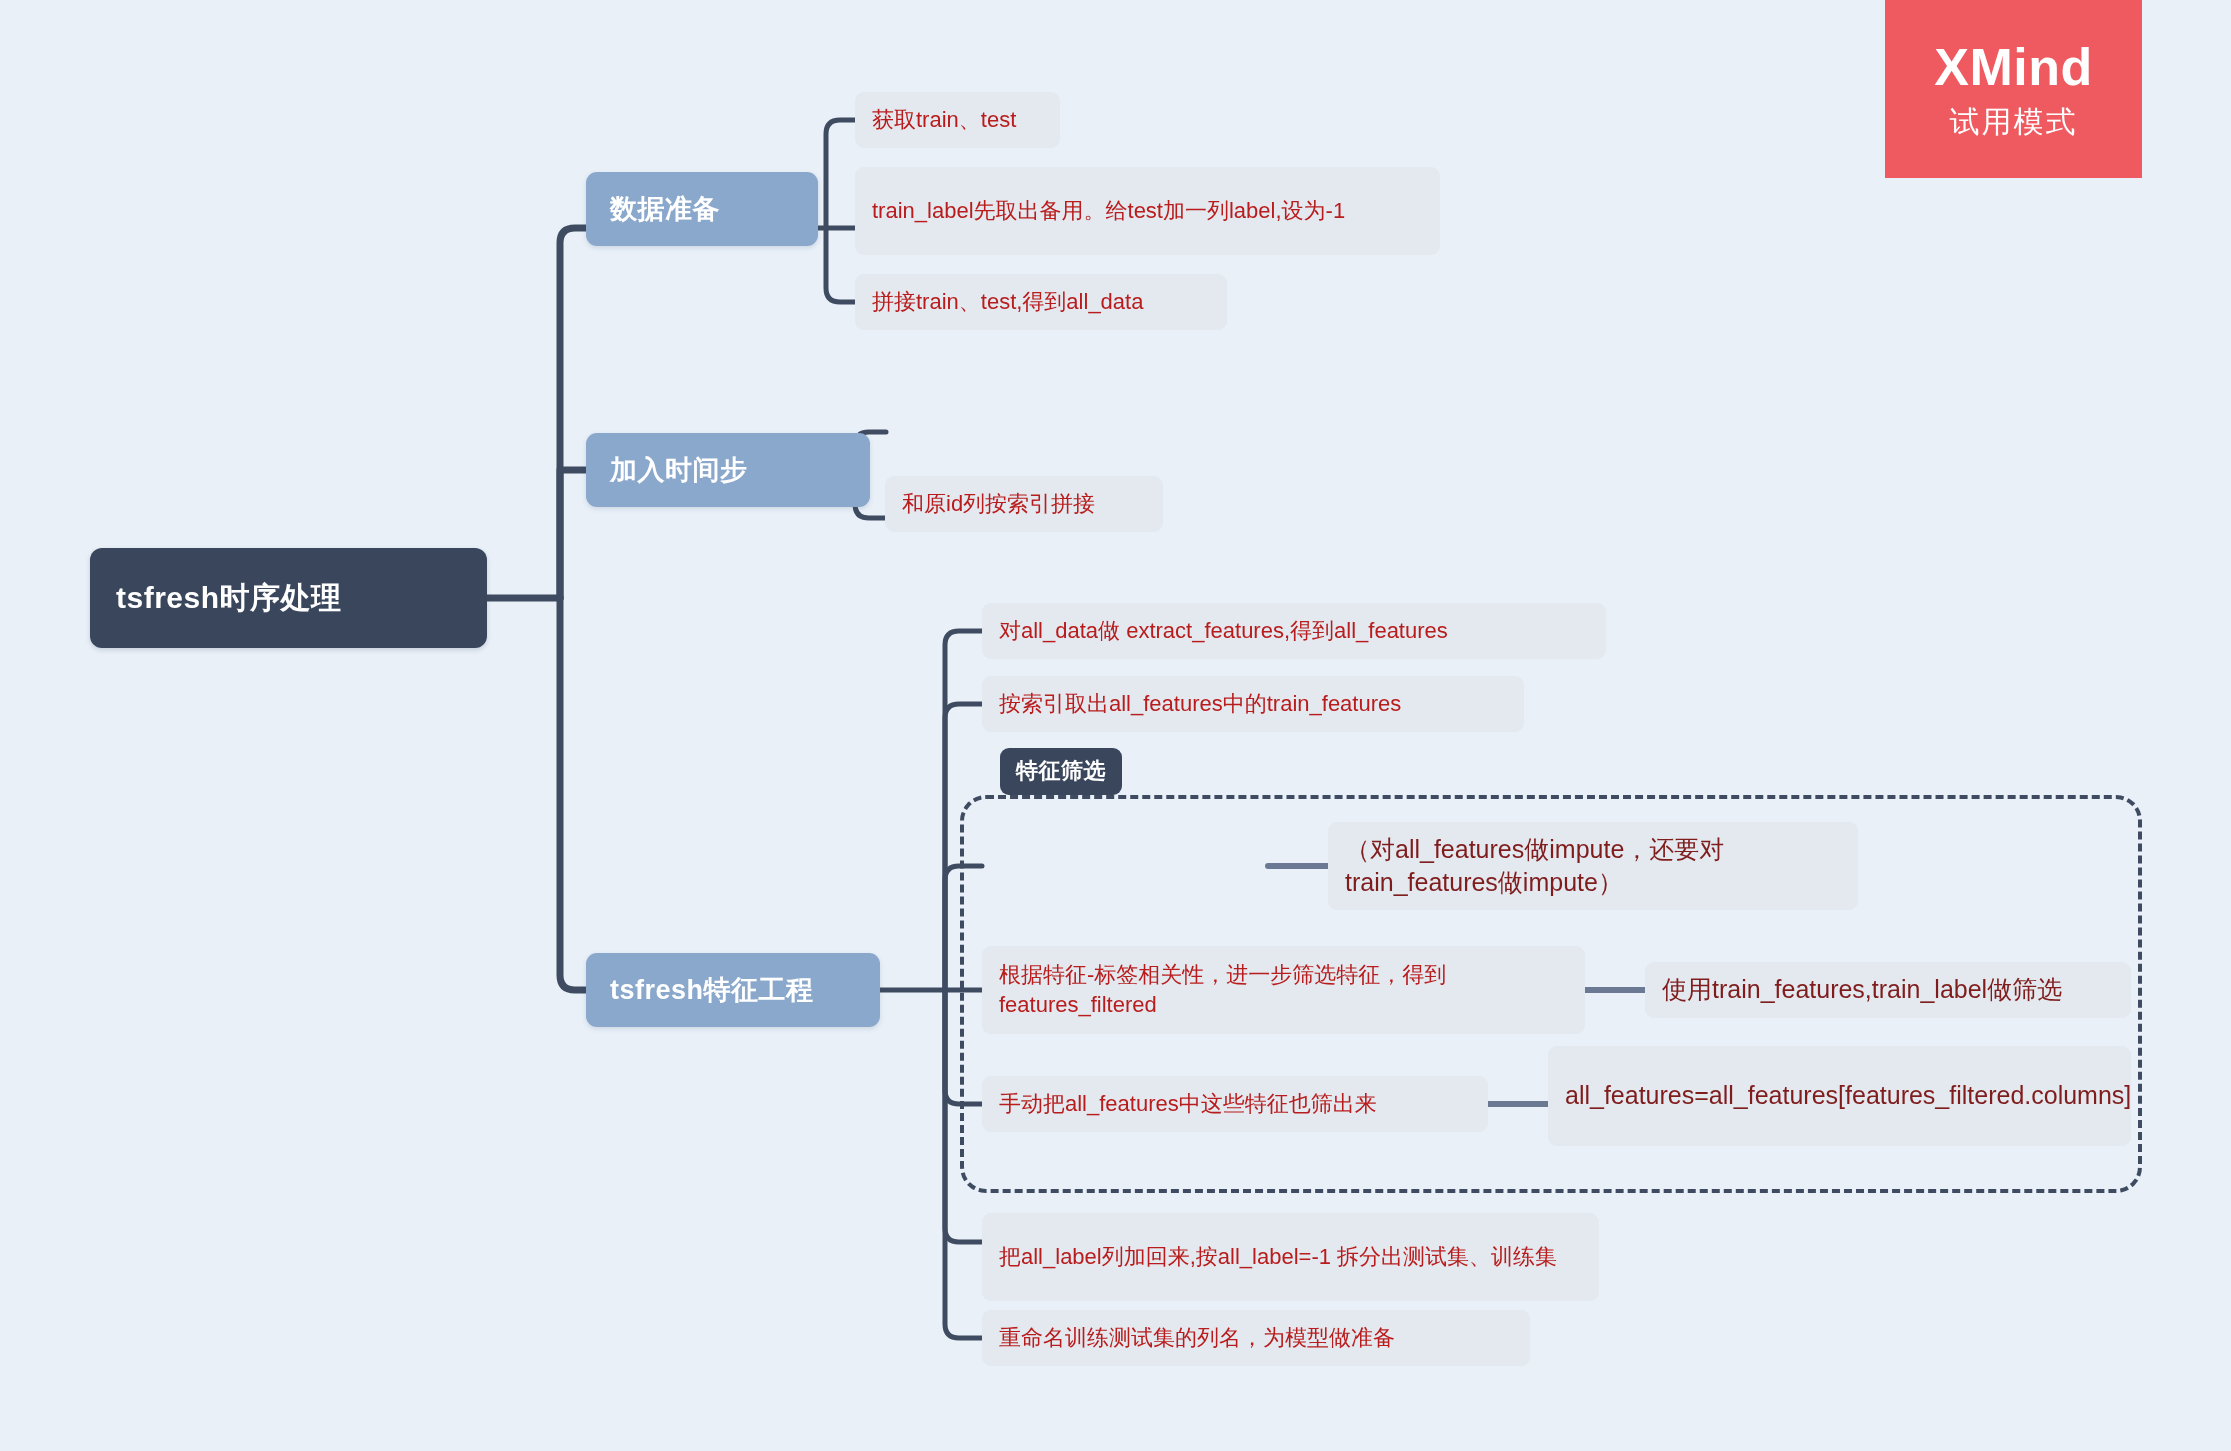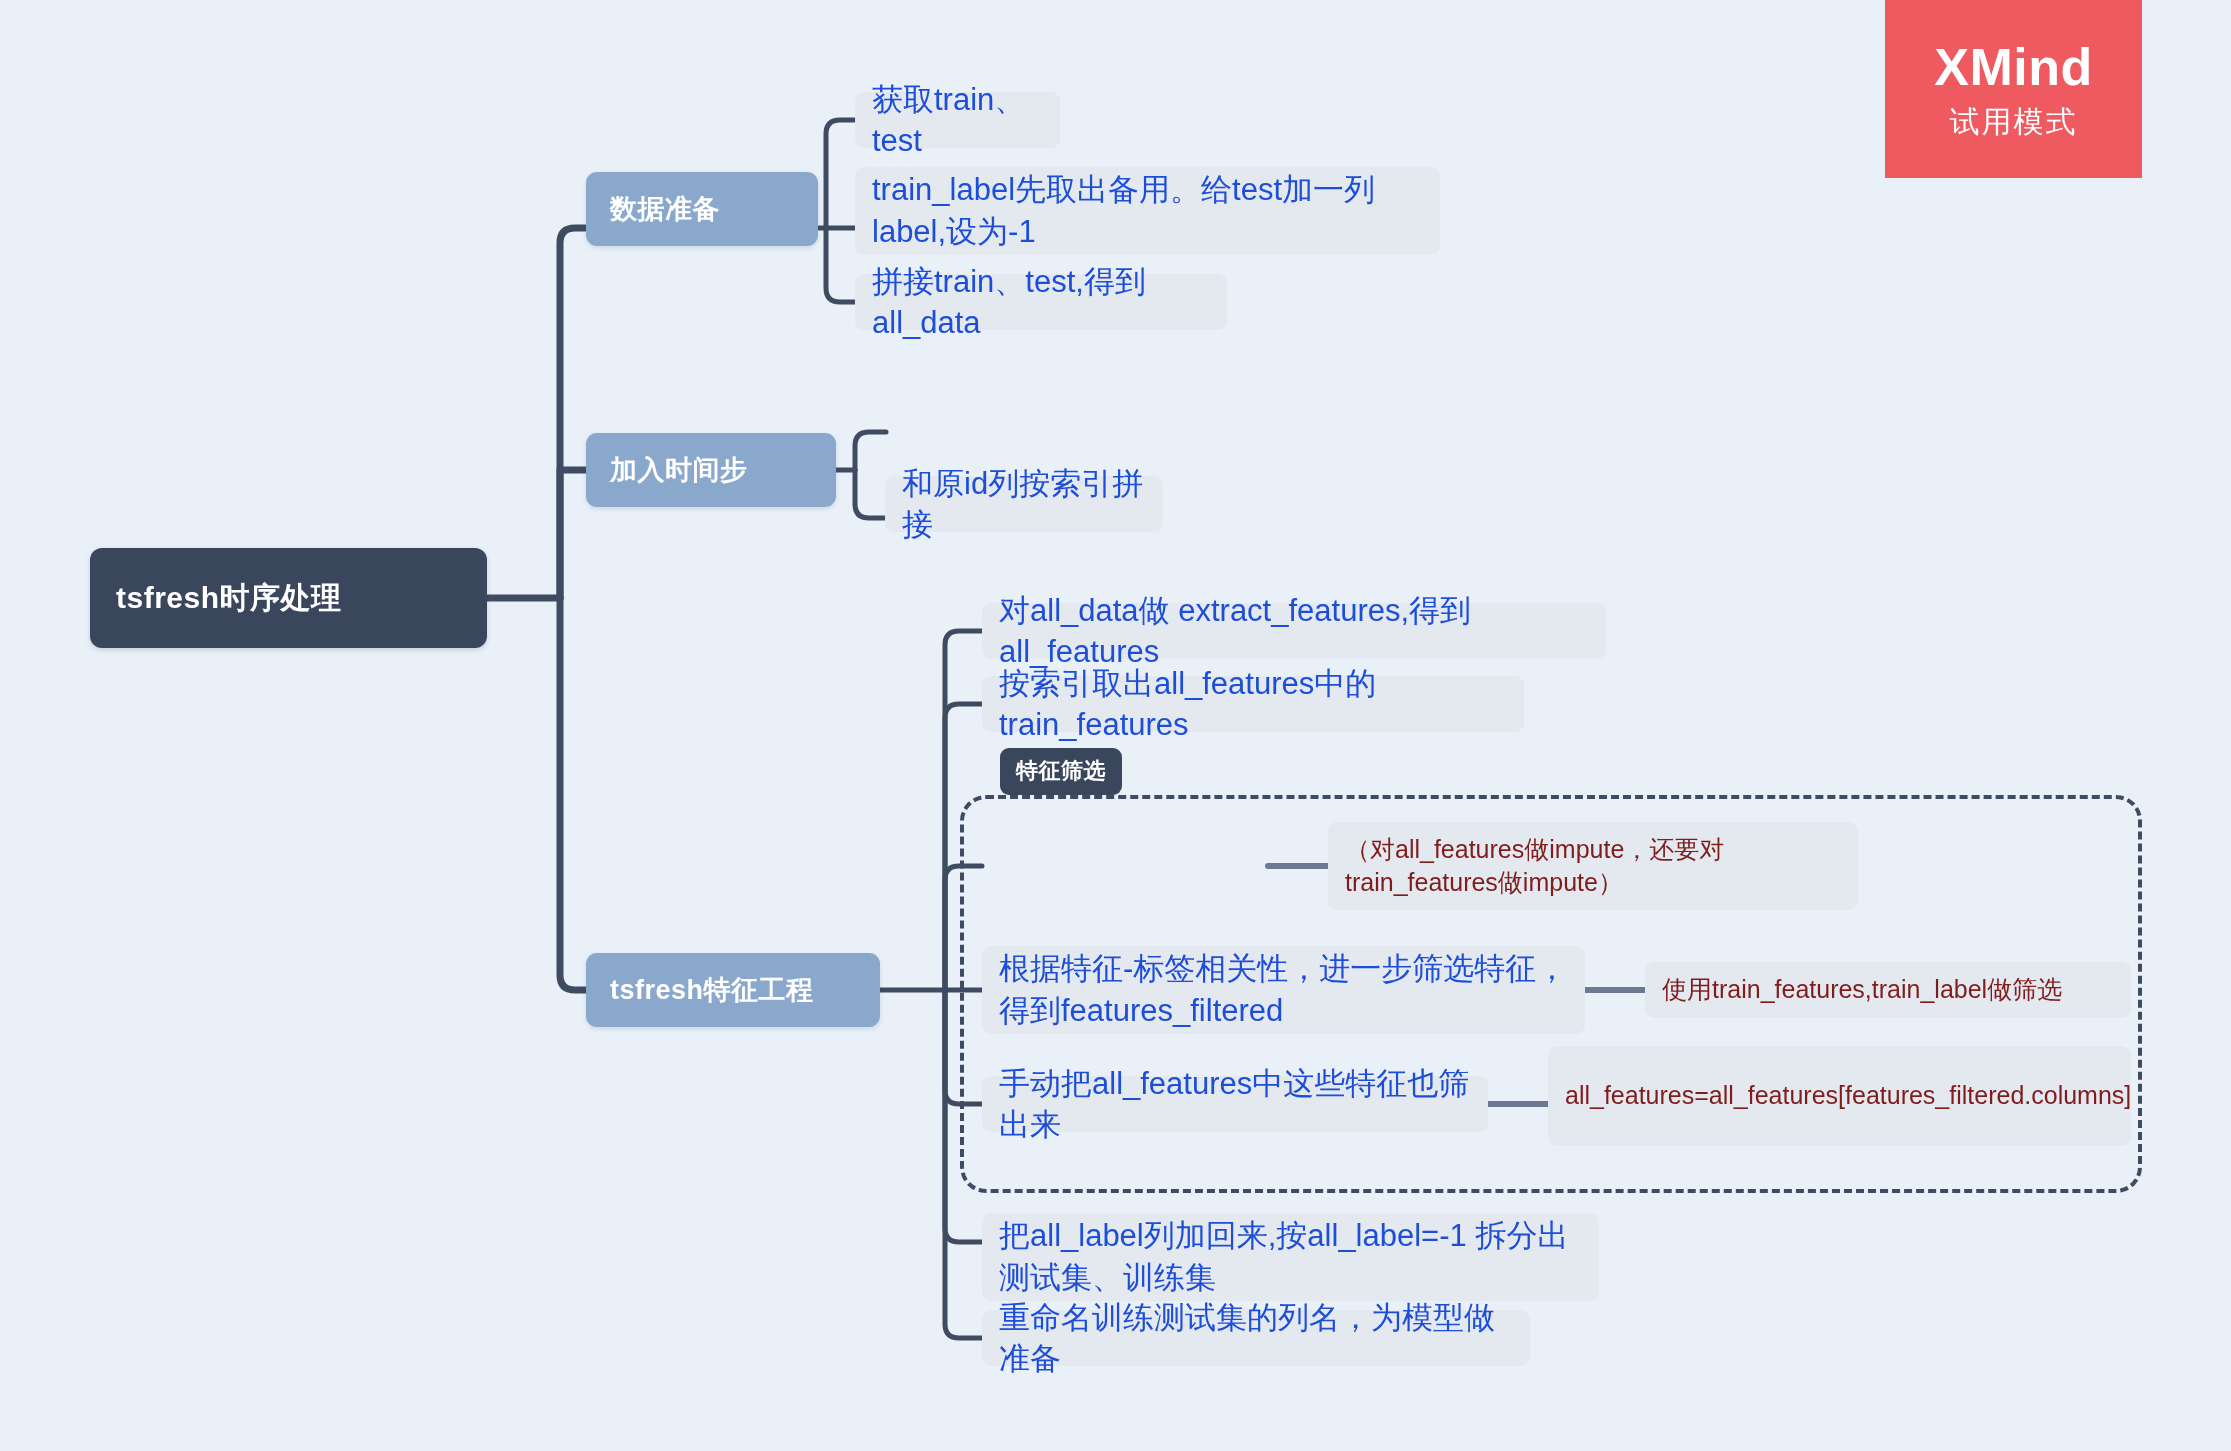--- a/index.html
+++ b/index.html
@@ -50,23 +50,23 @@
     border-radius: 11px;
     font-size: 27px;
     font-weight: bold;
     letter-spacing: .5px;
     padding: 0 24px;
     box-shadow: 0 2px 5px rgba(60,85,120,.16);
   }
 
   .leaf-node {
     background: #e4e8ef;
-    color: #1d4ed8;
+    color: #b91c1c;
     border-radius: 9px;
-    font-size: 31px;
+    font-size: 22px;
     line-height: 1.33;
     padding: 11px 17px;
     display: flex;
     align-items: center;
   }
   .leaf-node.two-line { line-height: 1.36; }
 
   .sub-node {
     background: #e4e8ef;
     color: #7f1d1d;
@@ -165,21 +165,21 @@
   <div class="node root-node" style="left:90px; top:548px; width:397px; height:100px;">tsfresh时序处理</div>
 
   <div class="node branch-node" style="left:586px; top:172px; width:232px; height:74px;">数据准备</div>
 
   <div class="node leaf-node" style="left:855px; top:92px; width:205px; height:56px;">获取train、test</div>
 
   <div class="node leaf-node two-line" style="left:855px; top:167px; width:585px; height:88px;">train_label先取出备用。给test加一列label,设为-1</div>
 
   <div class="node leaf-node" style="left:855px; top:274px; width:372px; height:56px;">拼接train、test,得到all_data</div>
 
-  <div class="node branch-node" style="left:586px; top:433px; width:250px; height:74px;">加入时间步</div>
+  <div class="node branch-node" style="left:586px; top:433px; width:284px; height:74px;">加入时间步</div>
 
 
   <div class="node leaf-node" style="left:885px; top:476px; width:278px; height:56px;">和原id列按索引拼接</div>
 
   <div class="node branch-node" style="left:586px; top:953px; width:294px; height:74px;">tsfresh特征工程</div>
 
   <div class="node leaf-node" style="left:982px; top:603px; width:624px; height:56px;">对all_data做 extract_features,得到all_features</div>
 
   <div class="node leaf-node" style="left:982px; top:676px; width:542px; height:56px;">按索引取出all_features中的train_features</div>
 

